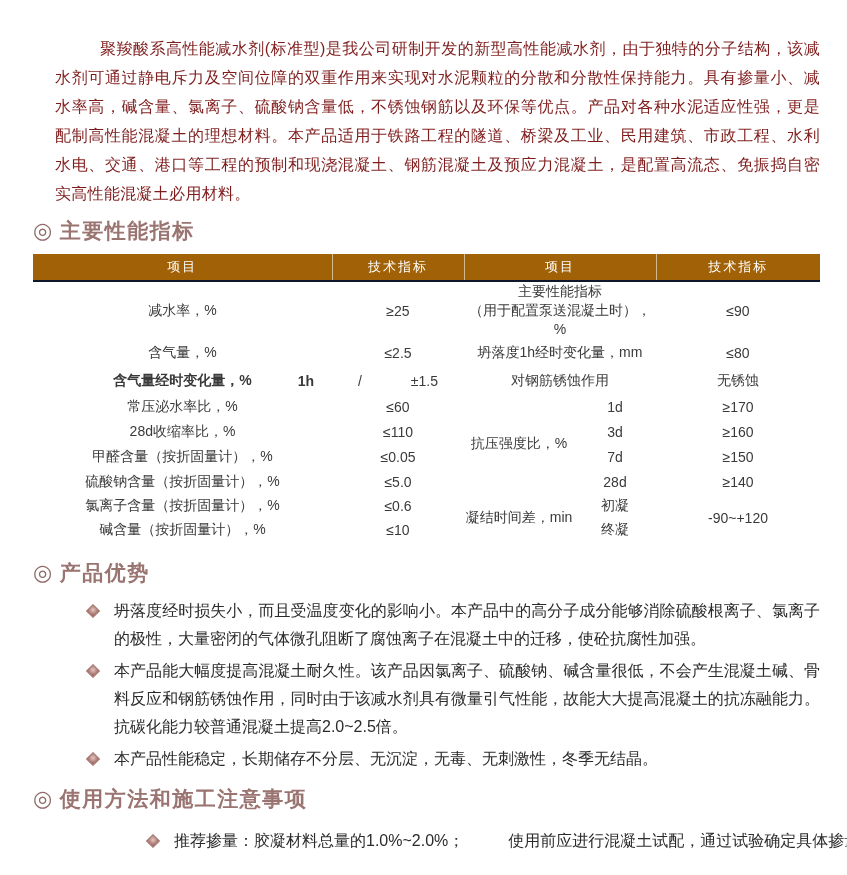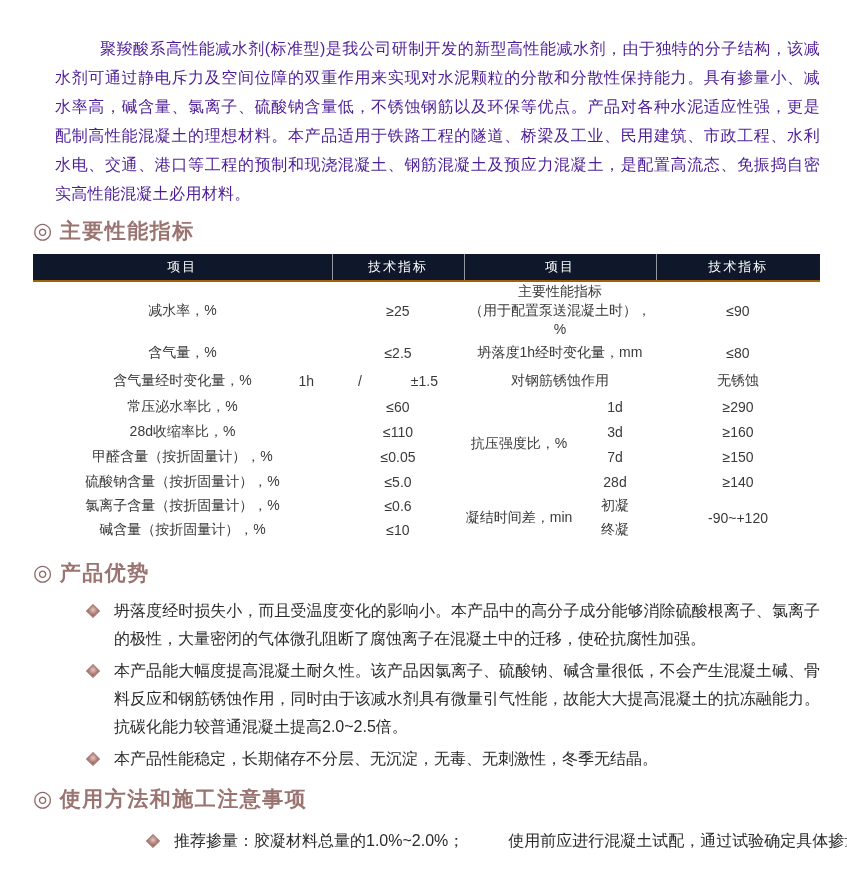--- a/index.html
+++ b/index.html
@@ -11,50 +11,50 @@
   .page{width:847px;height:875px;position:relative;background:#fff;}
   .page::after{ 
     content:"";position:absolute;left:0;right:0;bottom:0;height:10px;
     background:linear-gradient(to bottom,rgba(0,0,0,0),rgba(120,120,120,.18));
     pointer-events:none;
   }
   
   .intro{
     margin:34px 27px 0 55px;width:765px;
     font-size:16px;line-height:29px;text-indent:45px;
-    color:#4c1d95;letter-spacing:.3px;text-align:justify;
+    color:#7f1d1d;letter-spacing:.3px;text-align:justify;
   }
   
   .sec-head{
     margin:0 0 0 33px;display:flex;align-items:center;gap:6px;
     color:#9a7471;font-weight:bold;font-size:21px;letter-spacing:1.5px;
   }
   .sec-head .marker{font-weight:normal;font-size:22px;line-height:1;color:#8f6a68;}
   .h-perf{margin-top:9px;}
   .h-adv{margin-top:17px;}
   .h-usage{margin-top:12px;}
   
   table.perf{
     margin:9px 0 0 33px;border-collapse:collapse;table-layout:fixed;
     width:787px;font-size:14px;color:#3a3a3a;
   }
   table.perf th{
-    background:#0f172a;color:#ffffff;font-weight:normal;font-size:13px;
+    background:#a16207;color:#ffffff;font-weight:normal;font-size:13px;
     height:24px;letter-spacing:2px;
-    border-bottom:2px solid #a16207;
+    border-bottom:2px solid #0f172a;
   }
   table.perf th.sep{border-right:1px solid rgba(255,255,255,.55);}
   table.perf td{text-align:center;vertical-align:middle;padding:0;}
   tbody tr{height:25px;}
   tbody tr.r1{height:42px;}
   tbody tr.r2{height:28px;}
   tbody tr.r3{height:27px;}
   tbody tr.r8,tbody tr.r9{height:24px;}
   .two-line{line-height:19px;font-size:14px;}
-  .cell-rel{position:relative;}
+  .cell-rel{position:relative;font-weight:bold;}
   .cell-rel .time{position:absolute;right:18px;top:50%;transform:translateY(-50%);}
   .split{display:flex;justify-content:space-between;padding:0 26px;}
   
   .bullets{margin:10px 27px 0 88px;}
   .bullet{display:flex;align-items:flex-start;margin-bottom:4px;}
   .diamond{
     flex:0 0 auto;width:8px;height:8px;margin:9px 16px 0 0;
     transform:rotate(45deg);
     background:radial-gradient(circle at 40% 40%, #ddbcb6 10%, #a06a62 80%);
     border:1px solid #96605a;
@@ -119,21 +119,21 @@
           </div>
         </td>
         <td colspan="2">对钢筋锈蚀作用</td>
         <td>无锈蚀</td>
       </tr>
       <tr>
         <td>常压泌水率比，%</td>
         <td>≤60</td>
         <td rowspan="4">抗压强度比，%</td>
         <td>1d</td>
-        <td>≥290</td>
+        <td>≥170</td>
       </tr>
       <tr>
         <td>28d收缩率比，%</td>
         <td>≤110</td>
         <td>3d</td>
         <td>≥160</td>
       </tr>
       <tr>
         <td>甲醛含量（按折固量计），%</td>
         <td>≤0.05</td>

